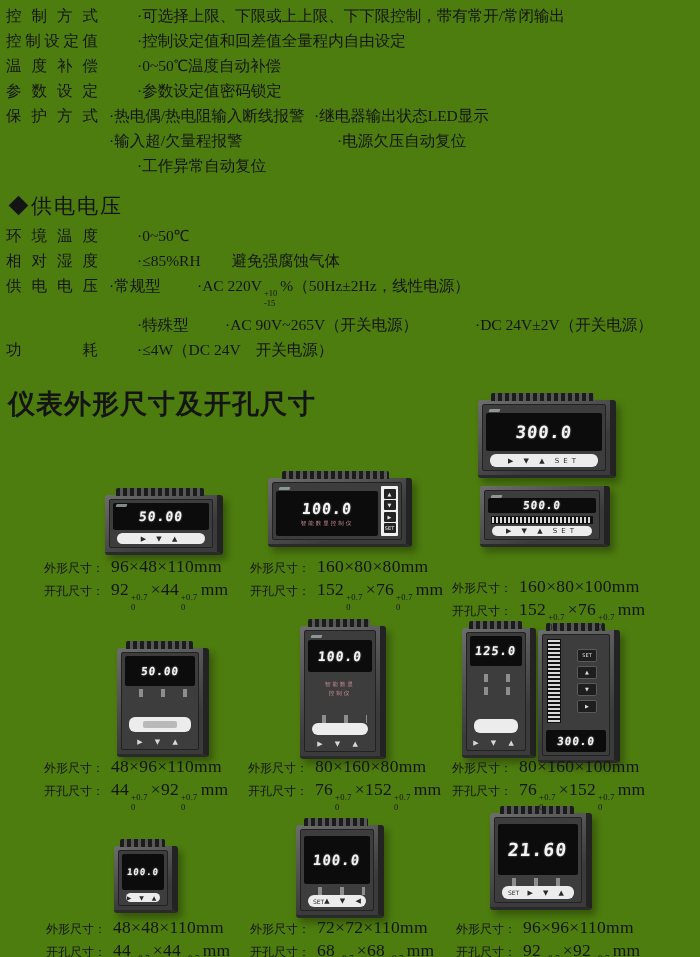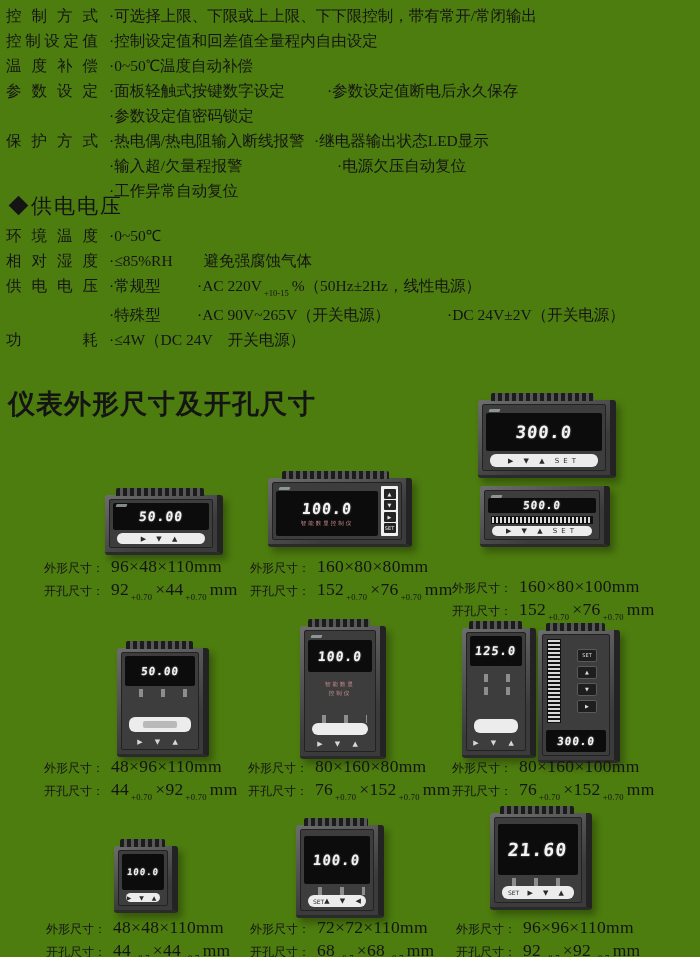--- a/index.html
+++ b/index.html
@@ -7,34 +7,34 @@
         font-family:"Liberation Serif",serif;color:#141414;}
 
   
   .spec-block{position:absolute;left:6px;top:6px;width:690px;}
   .srow{display:flex;align-items:flex-start;margin-bottom:6px;}
   .lbl{flex:none;width:103px;}
   .lbl-inner{display:inline-block;width:92px;text-align:justify;text-align-last:justify;
              font-size:15.5px;line-height:19px;}
   .scontent{flex:1;font-size:15.5px;line-height:19px;}
   .sline{white-space:nowrap;margin-bottom:6px;}
-  .sline:last-child{margin-bottom:0;}
+  .sline:last-child{margin-bottom:0;margin-left:28px;}
   .w218{display:inline-block;width:218px;}
   .w205{display:inline-block;width:205px;}
   .w228{display:inline-block;width:228px;}
   .w88{display:inline-block;width:88px;}
   .w250{display:inline-block;width:250px;}
   .w330{display:inline-block;width:330px;}
 
   
   .env-title{position:absolute;left:8px;top:192px;font-size:21px;letter-spacing:2px;}
   .env-block{position:absolute;left:6px;top:226px;width:690px;}
 
   
-  .tol{display:inline-flex;flex-direction:row;align-items:flex-start;
+  .tol{display:inline-flex;flex-direction:column;align-items:flex-start;
        vertical-align:-5px;margin:0 3px 0 2px;}
   .ts,.tb{font-size:8.5px;line-height:1.15;font-family:"Liberation Serif",serif;}
 
   
   .dims-title{position:absolute;left:8px;top:386px;font-family:"Liberation Sans",sans-serif;
               font-weight:bold;font-size:27px;letter-spacing:1px;}
   .cell{position:absolute;}
   .dimline{white-space:nowrap;height:23px;}
   .dlbl{font-size:12px;margin-right:7px;}
   .dval{font-size:17.5px;letter-spacing:.3px;}
@@ -95,21 +95,20 @@
     </div>
     <div class="srow">
       <div class="lbl"><span class="lbl-inner">温度补偿</span></div>
       <div class="scontent">
           <div class="sline">·0~50℃温度自动补偿</div>
         </div>
     </div>
     <div class="srow">
       <div class="lbl"><span class="lbl-inner">参数设定</span></div>
       <div class="scontent">
-        <div class="sline"><span class="w218">·面板轻触式按键数字设定</span><span>·参数设定值断电后永久保存</span></div>
         <div class="sline">·参数设定值密码锁定</div>
       </div>
     </div>
     <div class="srow">
       <div class="lbl"><span class="lbl-inner">保护方式</span></div>
       <div class="scontent">
         <div class="sline"><span class="w205">·热电偶/热电阻输入断线报警</span><span>·继电器输出状态LED显示</span></div>
         <div class="sline"><span class="w228">·输入超/欠量程报警</span><span>·电源欠压自动复位</span></div>
         <div class="sline">·工作异常自动复位</div>
       </div>

